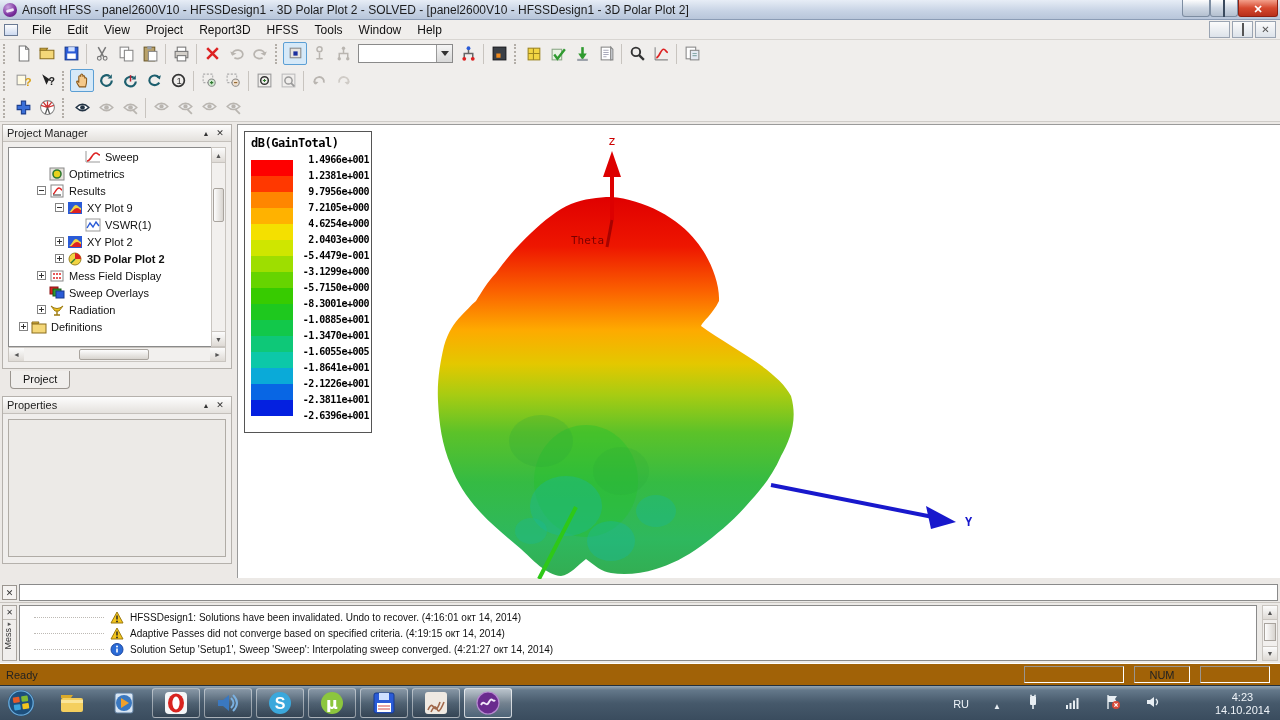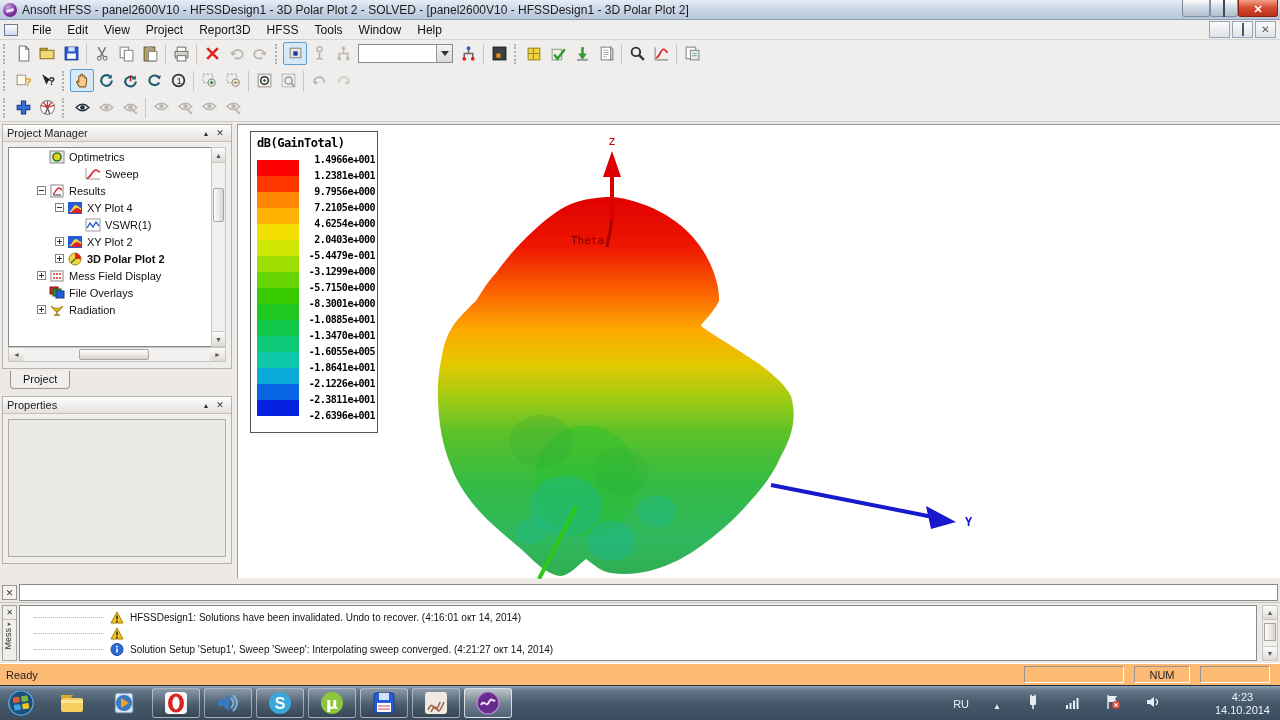--- a/index.html
+++ b/index.html
@@ -78,21 +78,21 @@
   .ptab { display:inline-block; margin-left:8px; padding:2px 12px 3px; font-size:11px; color:#111;
     background:#f0eeec; border:1px solid #9a958f; border-top:none; border-radius:0 0 4px 4px; }
   #props-panel { top:396px; height:168px; }
   #props-body { position:absolute; left:5px; top:22px; width:218px; height:138px; background:#eceae7; border:1px solid #b0aca6; }
 
   
   #mainview { position:absolute; left:237px; top:124px; width:1043px; height:454px; background:#fff;
     border-left:1px solid #9a9a9a; border-top:1px solid #9a9a9a; }
   #plot-svg { position:absolute; left:0; top:0; }
   
-  #legend { position:absolute; left:12px; top:6px; width:128px; background:#fff; border:1px solid #555; padding:4px 4px 6px 6px; }
+  #legend { position:absolute; left:6px; top:6px; width:128px; background:#fff; border:1px solid #555; padding:4px 4px 6px 6px; }
   #legend-title { font-family:"DejaVu Sans Mono",monospace; font-weight:bold; font-size:12px; color:#000; letter-spacing:-0.5px; }
   #legend-body { position:relative; margin-top:2px; height:274px; }
   #legend-bands { position:absolute; left:0; top:8px; width:42px; }
   .band { width:42px; height:16px; }
   #legend-vals { position:absolute; left:44px; top:0; width:74px; }
   .lval { height:16px; line-height:16px; font-family:"DejaVu Sans Mono",monospace; font-size:10px; font-weight:bold; color:#000; text-align:right; letter-spacing:-0.5px; }
 
   
   #cmdstrip { position:absolute; left:0; top:583px; width:1280px; height:19px; background:#eceae7; display:flex; align-items:center; }
   #cmd-close { width:15px; height:15px; margin:0 2px; border:1px solid #9a958f; background:#f5f3f1; font-size:9px; color:#333; display:flex; align-items:center; justify-content:center; }
@@ -110,21 +110,21 @@
   #msg-body { position:absolute; left:19px; top:2px; width:1238px; height:56px; background:#fff; border:1px solid #8a8a8a; padding:3px 0 0 0; overflow:hidden; }
   .msgrow { display:flex; align-items:center; height:16px; font-size:10px; color:#111; }
   .msgdash { width:70px; flex:0 0 auto; border-bottom:1px dotted #bdb9b4; margin:0 6px 0 14px; height:1px; }
   .msgicon { width:14px; height:13px; margin-right:6px; flex:0 0 auto; }
   #msg-scroll { position:absolute; right:2px; top:2px; width:16px; height:56px; background:#f2f0ee; border:1px solid #c9c5c0; }
   #msg-scroll .arr { height:14px; background:linear-gradient(#fcfcfc,#dedad5); text-align:center; font-size:7px; color:#555; line-height:14px; border-bottom:1px solid #c9c5c0;}
   #msg-scroll .arr.dn { position:absolute; bottom:0; width:100%; border-top:1px solid #c9c5c0; border-bottom:none; }
   #msg-scroll .thumb { position:absolute; top:17px; left:1px; width:12px; height:18px; background:linear-gradient(90deg,#fdfdfd,#d8d4cf); border:1px solid #a9a49e; }
 
   
-  #statusbar { position:absolute; left:0; top:663px; width:1280px; height:22px; background:#fdba74; border-top:1px solid #fff;
+  #statusbar { position:absolute; left:0; top:663px; width:1280px; height:22px; background:#a16207; border-top:1px solid #fff;
     display:flex; align-items:center; font-size:11px; color:#222; }
   #status-ready { margin-left:6px; flex:0 0 auto; }
   #status-spacer { flex:1; }
   .scell { height:17px; border:1px solid; border-color:#9a958f #fff #fff #9a958f; margin-right:10px; display:flex; align-items:center; justify-content:center; font-size:11px; }
   .scell.c1 { width:100px; } .scell.c2 { width:56px; } .scell.c3 { width:70px; }
 
   
   #taskbar { position:absolute; left:0; top:685px; width:1280px; height:35px;
     background:linear-gradient(#93a5b4,#64788a 12%,#46596b 50%,#3a4c5e); border-top:1px solid #22303d;
     display:flex; align-items:center; }
@@ -495,53 +495,53 @@
 </div>
 
 <div id="pm-panel" class="dockpanel">
   <div class="dockhdr">
     <span>Project Manager</span>
     <span class="sp"></span>
     <span class="hdrbtn up"></span>
     <span class="hdrbtn x"></span>
   </div>
   <div id="pm-tree">
+    <div class="trow lv4">
+      <span class="expsp"></span>
+      <svg class="ticon" viewBox="0 0 16 14">
+          <path d="M1 12h14M1 12V1" stroke="#999"></path>
+          <path d="M2 11c4 0 5-8 9-8 2 0 2 2 4 2" fill="none" stroke="#d22" stroke-width="1.6"></path>
+        </svg>
+      <span>Sweep</span>
+    </div>
     <div class="trow lv2">
       <span class="expsp"></span>
       <svg class="ticon" viewBox="0 0 16 14">
           <rect x="1" y="1" width="14" height="12" fill="#e8e4de" stroke="#888"></rect>
           <circle cx="8" cy="7" r="4" fill="#e8d21d" stroke="#2f7a2f" stroke-width="1.6"></circle>
         </svg>
       <span>Optimetrics</span>
-    </div>
-    <div class="trow lv4">
-      <span class="expsp"></span>
-      <svg class="ticon" viewBox="0 0 16 14">
-          <path d="M1 12h14M1 12V1" stroke="#999"></path>
-          <path d="M2 11c4 0 5-8 9-8 2 0 2 2 4 2" fill="none" stroke="#d22" stroke-width="1.6"></path>
-        </svg>
-      <span>Sweep</span>
     </div>
     <div class="trow lv2">
       <span class="expbox minus"></span>
       <svg class="ticon" viewBox="0 0 16 14">
           <rect x="2" y="1" width="12" height="12" fill="#fff" stroke="#888"></rect>
           <path d="M4 10c2 0 3-6 6-6 2 0 2 2 3 2" fill="none" stroke="#d22" stroke-width="1.4"></path>
           <path d="M4 11h8" stroke="#333"></path>
         </svg>
       <span>Results</span>
     </div>
     <div class="trow lv3">
       <span class="expbox minus"></span>
       <svg class="ticon" viewBox="0 0 16 14">
           <rect x="1" y="1" width="14" height="12" fill="#2a5bd7"></rect>
           <path d="M2 11c3-1 4-7 7-7 2 0 3 3 5 3v5z" fill="#f2d443"></path>
           <path d="M2 12c3 0 5-5 8-5 2 0 3 2 4 2v3z" fill="#d22"></path>
         </svg>
-      <span>XY Plot 4</span>
+      <span>XY Plot 9</span>
     </div>
     <div class="trow lv4">
       <span class="expsp"></span>
       <svg class="ticon" viewBox="0 0 16 14">
           <rect x="1" y="1" width="14" height="12" fill="#fff" stroke="#999"></rect>
           <path d="M2 10l3-5 3 4 3-5 3 4" fill="none" stroke="#2a5bd7" stroke-width="1.4"></path>
         </svg>
       <span>VSWR(1)</span>
     </div>
     <div class="trow lv3">
@@ -575,29 +575,37 @@
         </svg>
       <span>Mess Field Display</span>
     </div>
     <div class="trow lv2">
       <span class="expsp"></span>
       <svg class="ticon" viewBox="0 0 16 14">
           <rect x="1" y="1" width="8" height="7" fill="#d22" stroke="#811"></rect>
           <rect x="4" y="3" width="8" height="7" fill="#2f9a2f" stroke="#175a17"></rect>
           <rect x="7" y="5" width="8" height="7" fill="#2a5bd7" stroke="#173a8e"></rect>
         </svg>
-      <span>File Overlays</span>
+      <span>Sweep Overlays</span>
     </div>
     <div class="trow lv2">
       <span class="expbox plus"></span>
       <svg class="ticon" viewBox="0 0 16 14">
           <path d="M2 3q6 5 12 0l-4 5H6z" fill="#f2c41d" stroke="#9c7a10"></path>
           <path d="M8 8v4M5 12h6" stroke="#9c7a10" stroke-width="1.4"></path>
         </svg>
       <span>Radiation</span>
+    </div>
+    <div class="trow lv1">
+      <span class="expbox plus"></span>
+      <svg class="ticon" viewBox="0 0 16 14">
+          <path d="M1 4h6l1-2H1z" fill="#e8c24a" stroke="#8a6d1d"></path>
+          <rect x="1" y="4" width="14" height="9" fill="#f4d778" stroke="#8a6d1d"></rect>
+        </svg>
+      <span>Definitions</span>
     </div>
   </div>
   <div class="vscroll">
     <div class="arr">▲</div>
     <div class="thumb"></div>
     <div class="arr dn">▼</div>
   </div>
   <div class="hscroll">
     <div class="arr">◄</div>
     <div class="thumb"></div>
@@ -721,20 +729,21 @@
         </svg>
       <span>HFSSDesign1: Solutions have been invalidated. Undo to recover. (4:16:01 окт 14, 2014)</span>
     </div>
     <div class="msgrow">
       <div class="msgdash"></div>
       <svg class="msgicon" viewBox="0 0 14 13">
           <path d="M7 1l6 11H1z" fill="#f2c41d" stroke="#9c7a10"></path>
           <path d="M7 4.5v4" stroke="#222" stroke-width="1.4"></path>
           <circle cx="7" cy="10.4" r="0.9" fill="#222"></circle>
         </svg>
+      <span>Adaptive Passes did not converge based on specified criteria. (4:19:15  окт 14, 2014)</span>
     </div>
     <div class="msgrow">
       <div class="msgdash"></div>
       <svg class="msgicon" viewBox="0 0 14 13">
           <circle cx="7" cy="6.5" r="6" fill="#2a6bd7" stroke="#1c47a0"></circle>
           <path d="M7 5.5v4" stroke="#fff" stroke-width="1.6"></path>
           <circle cx="7" cy="3.4" r="1" fill="#fff"></circle>
         </svg>
       <span>Solution Setup 'Setup1', Sweep 'Sweep': Interpolating sweep converged. (4:21:27  окт 14, 2014)</span>
     </div>

